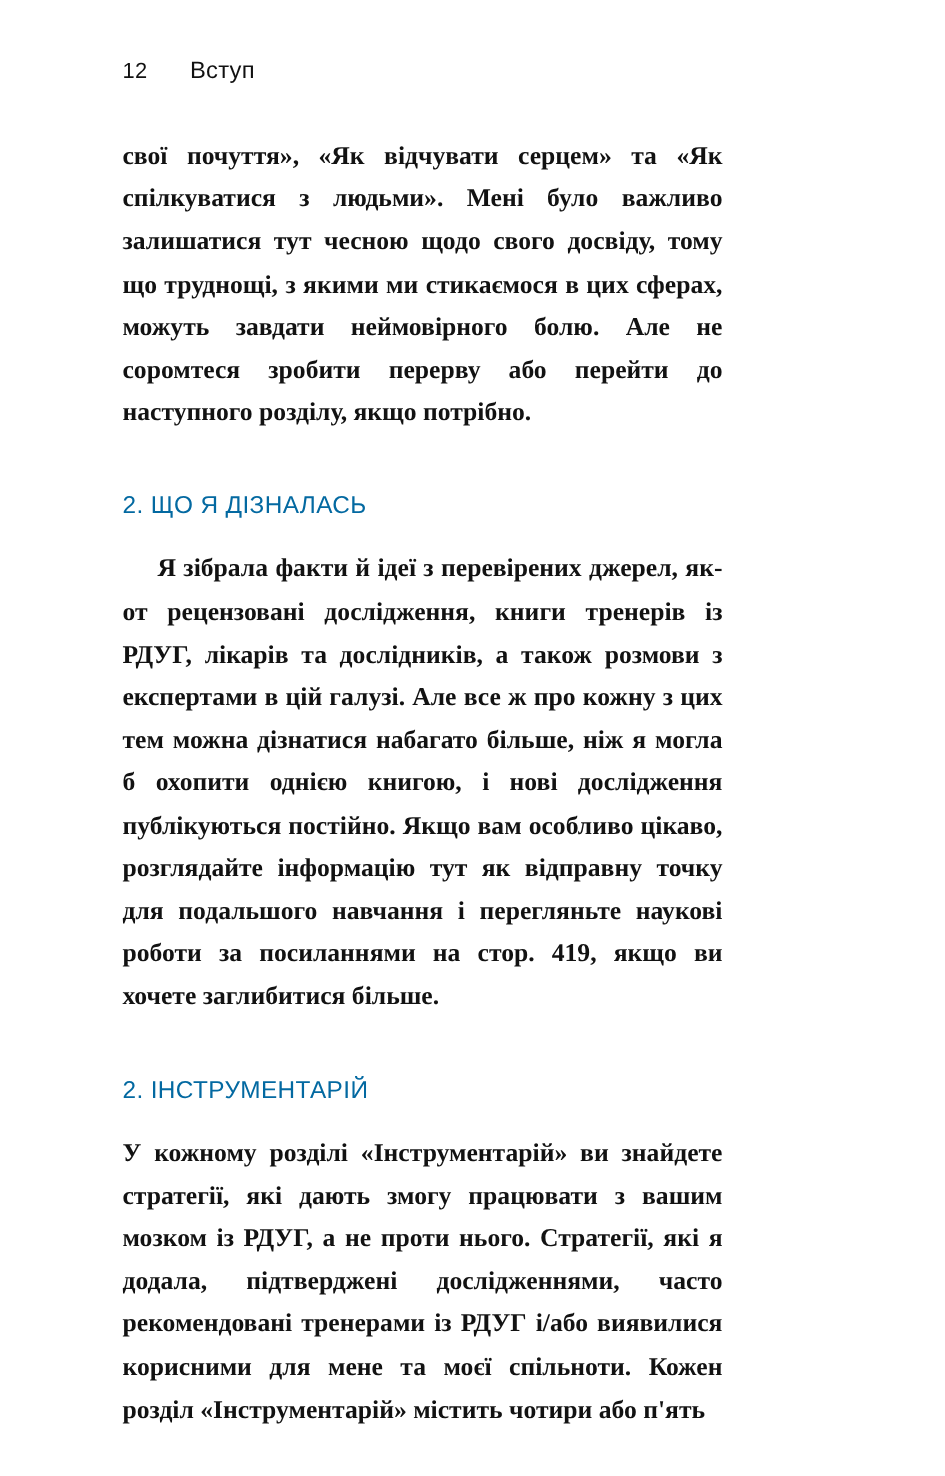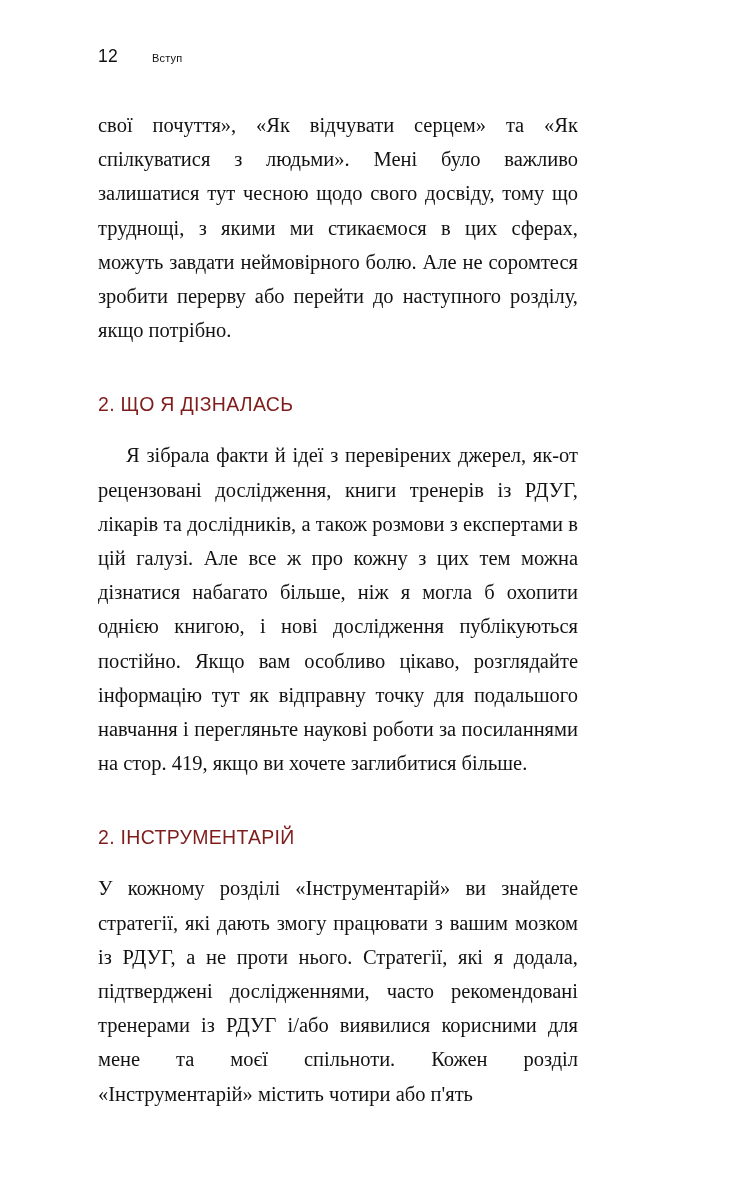--- a/index.html
+++ b/index.html
@@ -32,43 +32,44 @@
     letter-spacing: 0.2px;
     color: #111111;
     margin: 0 0 0 0;
     height: 38px;
   }
   .folio {
     width: 54px;
     flex: 0 0 54px;
   }
   .head-title {
-    font-size: 11px;
+    font-size: 19px;
   }
   .body-block {
     margin-top: 24px;
   }
   p.para {
     margin: 0;
     font-size: 20.5px;
     line-height: 34.2px;
     text-align: justify;
     text-justify: inter-word;
     hyphens: manual;
     color: #121212;
+    font-weight: bold;
   }
   p.para.indent {
     text-indent: 28px;
   }
   h2.section {
     font-family: "Liberation Sans", sans-serif;
     font-size: 19.5px;
     font-weight: 400;
     letter-spacing: 0.3px;
-    color: #7f1d1d;
+    color: #0369a1;
     margin: 46px 0 22px 0;
   }
 </style>
 </head>
 <body>
 
 <div class="page">
 
   <div class="running-head">
     <span class="folio">12</span>

